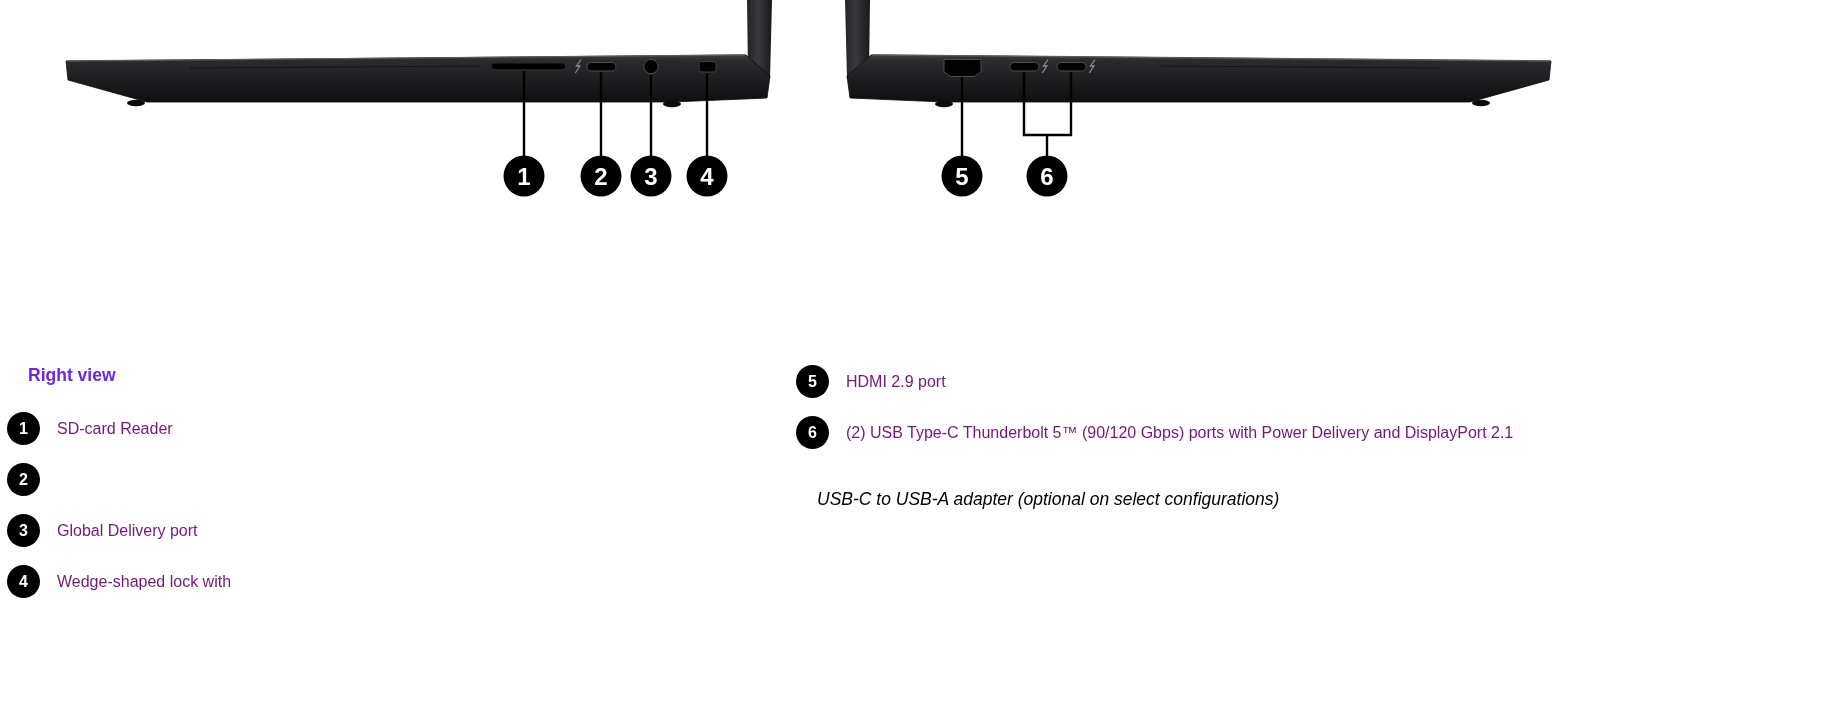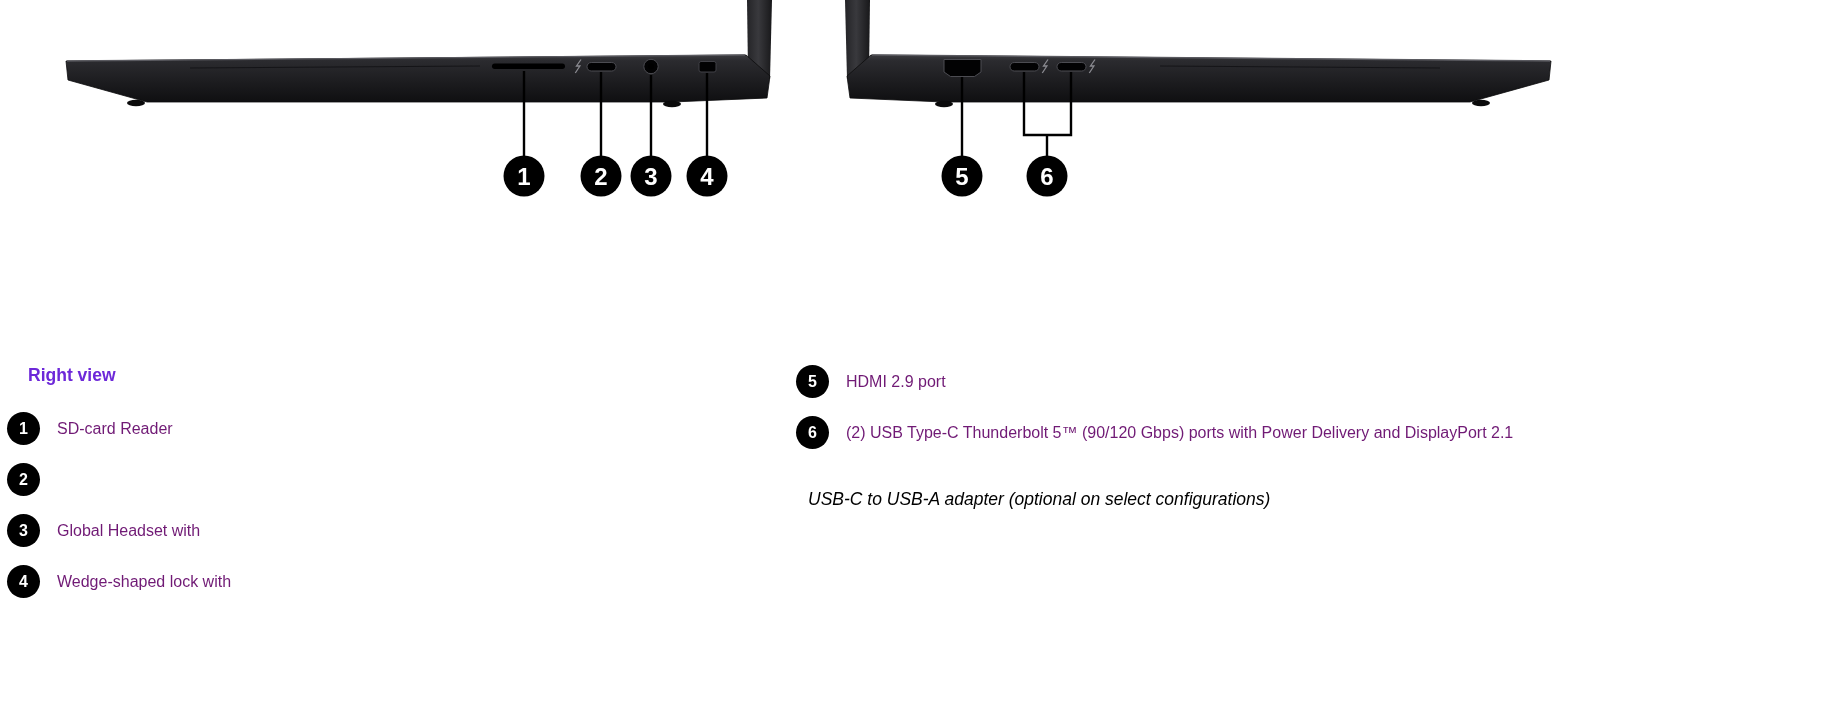--- a/index.html
+++ b/index.html
@@ -18,21 +18,21 @@
   }
   .legend-item { display:flex; gap:17px; height:51px; align-items:flex-start; }
   .badge {
     flex:none; width:33px; height:33px; border-radius:50%;
     background:#000; color:#fff; font-size:16px; font-weight:700;
     display:flex; align-items:center; justify-content:center;
   }
   .item-label { font-size:16px; line-height:33px; color:#701a75; white-space:nowrap; }
   .adapter-note {
     font-size:17.5px; font-style:italic; line-height:20px;
-    margin:22px 0 0 12px; color:#000; white-space:nowrap;
+    margin:22px 0 0 21px; color:#000; white-space:nowrap;
   }
 </style>
 </head>
 <body>
 
 <div class="page">
 
   <svg class="illustration-svg" width="1845" height="232" viewBox="0 0 1845 232">
     <defs>
       <linearGradient id="bodyGrad" x1="0" y1="0" x2="0" y2="1">
@@ -119,21 +119,21 @@
 
     <div class="legend-item">
       <span class="badge">1</span>
       <span class="item-label">SD-card Reader</span>
     </div>
     <div class="legend-item">
       <span class="badge">2</span>
     </div>
     <div class="legend-item">
       <span class="badge">3</span>
-      <span class="item-label">Global Headset with</span>
+      <span class="item-label">Global Delivery port</span>
     </div>
     <div class="legend-item">
       <span class="badge">4</span>
       <span class="item-label">Wedge-shaped lock with</span>
     </div>
   </div>
 
   <div class="legend-col col-left">
 
     <div class="legend-item">

